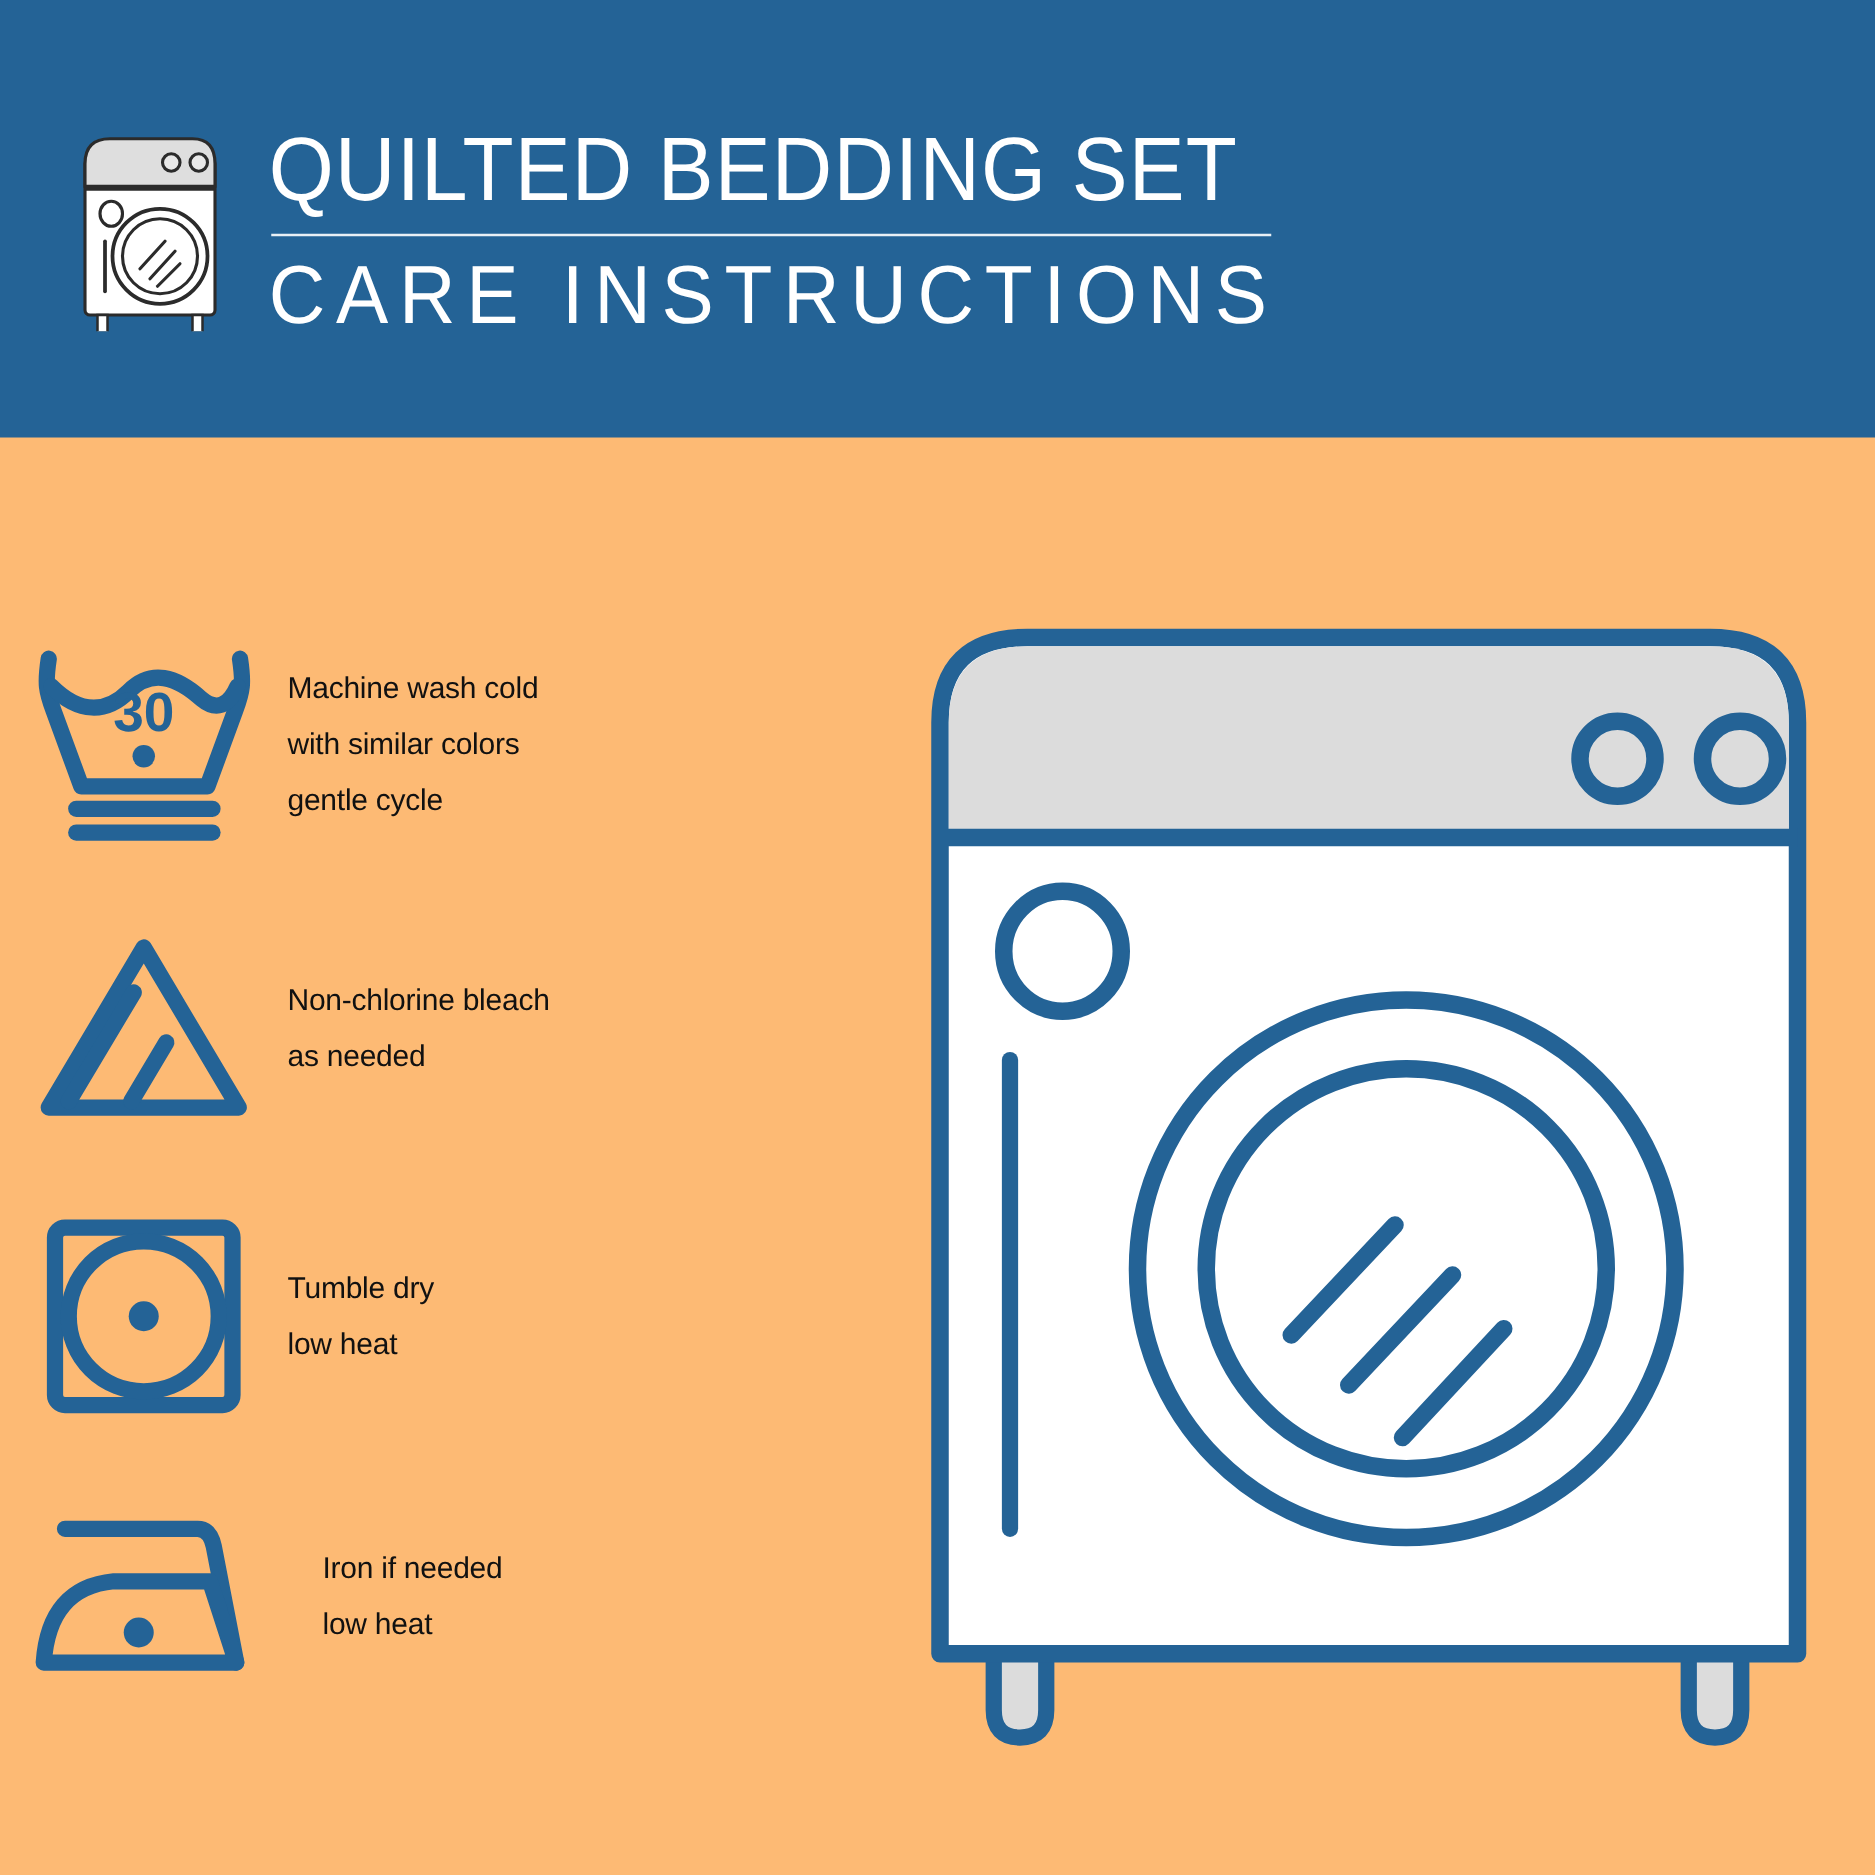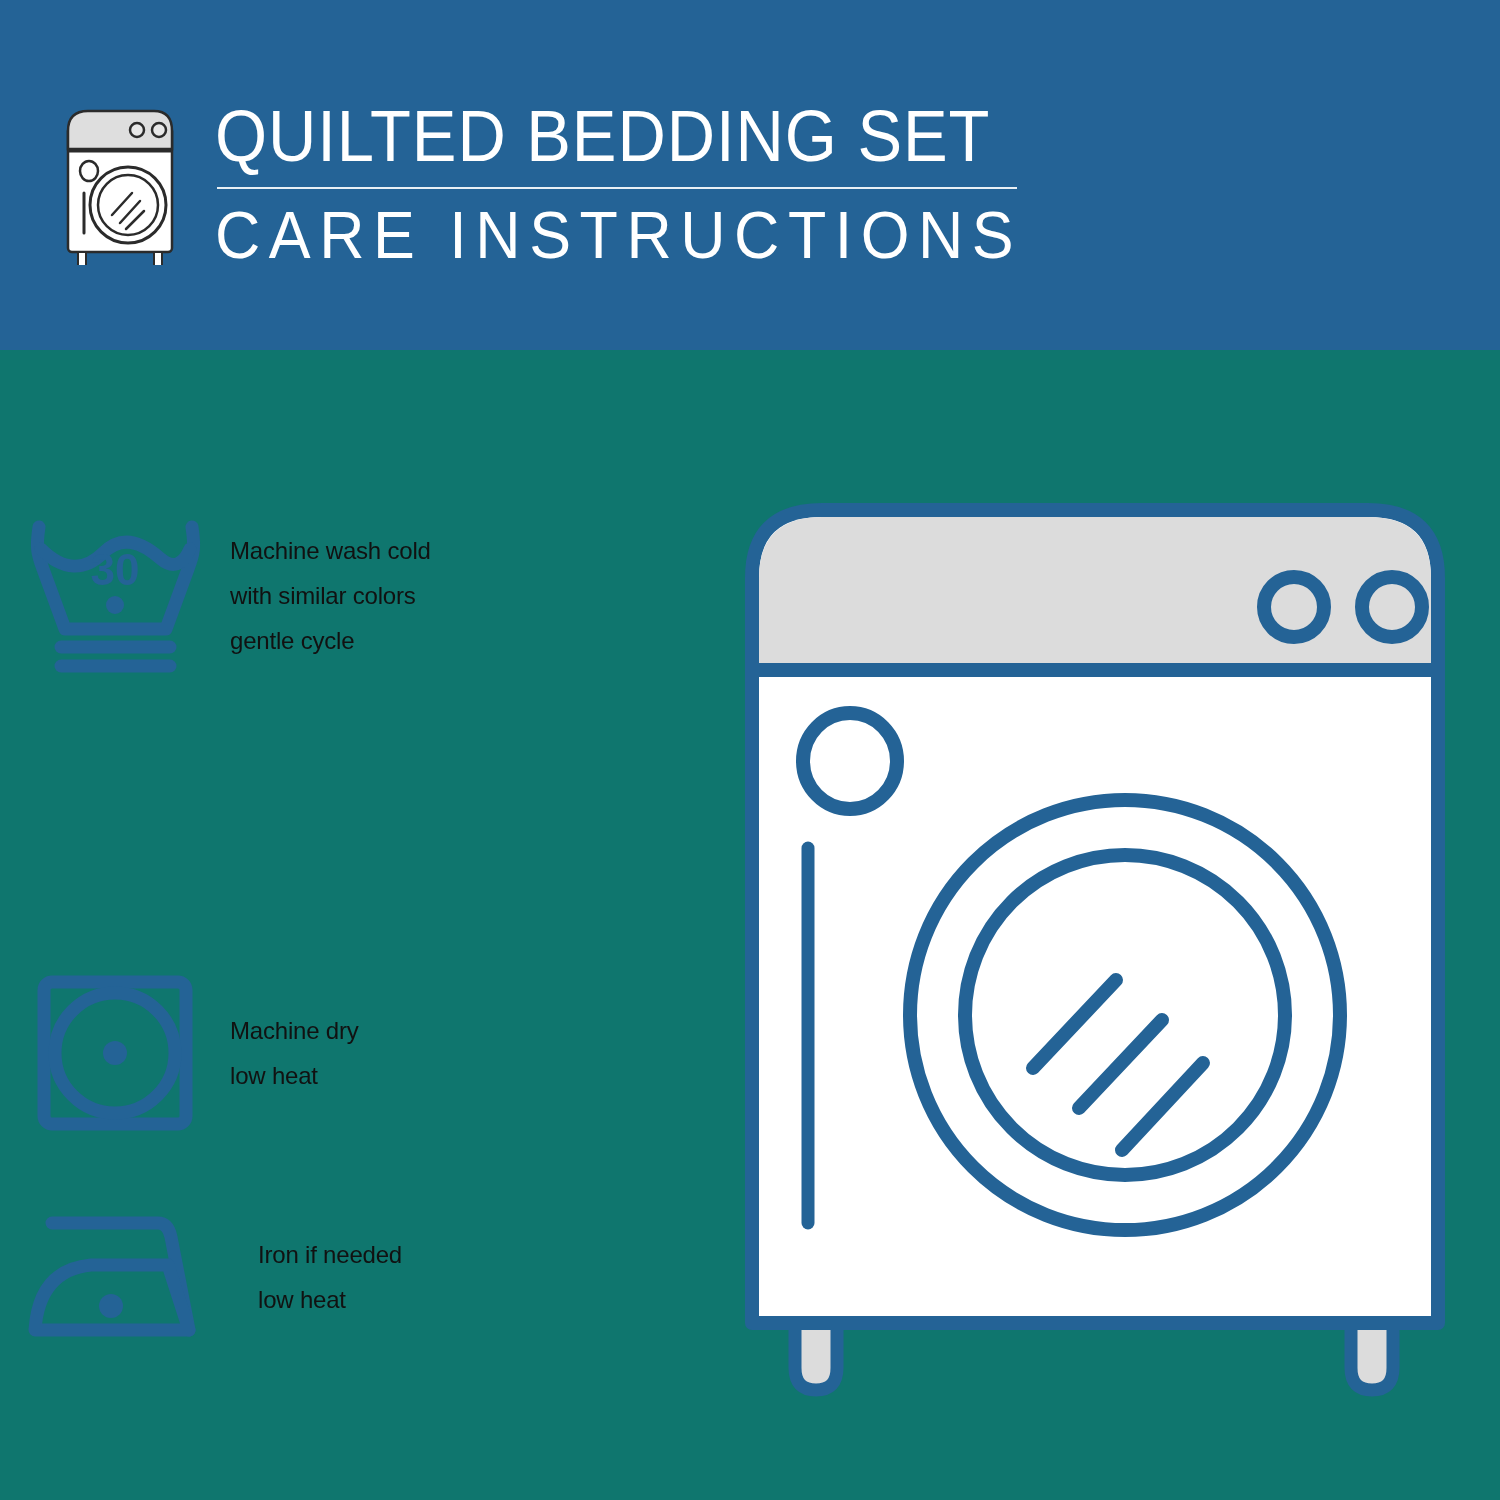--- a/index.html
+++ b/index.html
@@ -7,21 +7,21 @@
     padding: 0;
     background: #ffffff;
   }
   body {
     font-family: "Liberation Sans", sans-serif;
   }
   #page {
     position: relative;
     width: 1500px;
     height: 1500px;
-    background: #0f766e;
+    background: #fdba74;
     overflow: hidden;
   }
 
   
   #header {
     position: absolute;
     left: 0;
     top: 0;
     width: 1500px;
     height: 350px;
@@ -170,32 +170,45 @@
           </g>
           <text x="92" y="72" text-anchor="middle" font-family="'Liberation Sans', sans-serif" font-size="44" font-weight="bold" fill="#246396">30</text>
           <circle cx="92" cy="92" r="9" fill="#246396"></circle>
         </svg>
       </div>
       <div class="row-text">Machine wash cold
 with similar colors
 gentle cycle</div>
     </div>
 
+    <div class="row" id="row-1">
+      <div class="row-icon">
+        <svg width="175" height="150" viewBox="0 0 175 150" xmlns="http://www.w3.org/2000/svg">
+          <g fill="none" stroke="#246396" stroke-width="13" stroke-linecap="round" stroke-linejoin="round">
+            <path d="M87 10 L163 138 L11 138 Z"></path>
+            <line x1="79" y1="46" x2="27" y2="133"></line>
+            <line x1="105" y1="86" x2="77" y2="133"></line>
+          </g>
+        </svg>
+      </div>
+      <div class="row-text">Non-chlorine bleach
+as needed</div>
+    </div>
 
     <div class="row" id="row-2">
       <div class="row-icon">
         <svg width="160" height="160" viewBox="0 0 160 160" xmlns="http://www.w3.org/2000/svg">
           <g fill="none" stroke="#246396" stroke-width="13" stroke-linecap="round" stroke-linejoin="round">
             <rect x="9" y="9" width="142" height="142" rx="8"></rect>
             <circle cx="80" cy="80" r="60"></circle>
           </g>
           <circle cx="80" cy="80" r="12" fill="#246396"></circle>
         </svg>
       </div>
-      <div class="row-text">Machine dry
+      <div class="row-text">Tumble dry
 low heat</div>
     </div>
 
     <div class="row" id="row-3">
       <div class="row-icon">
         <svg width="180" height="135" viewBox="0 0 180 135" xmlns="http://www.w3.org/2000/svg">
           <g fill="none" stroke="#246396" stroke-width="13" stroke-linecap="round" stroke-linejoin="round">
             <path d="M27 13 L133 13 Q143 13 146 27 L164 120"></path>
             <path d="M10 120 Q14 60 66 55 L143 55 L164 120 Z"></path>
           </g>

